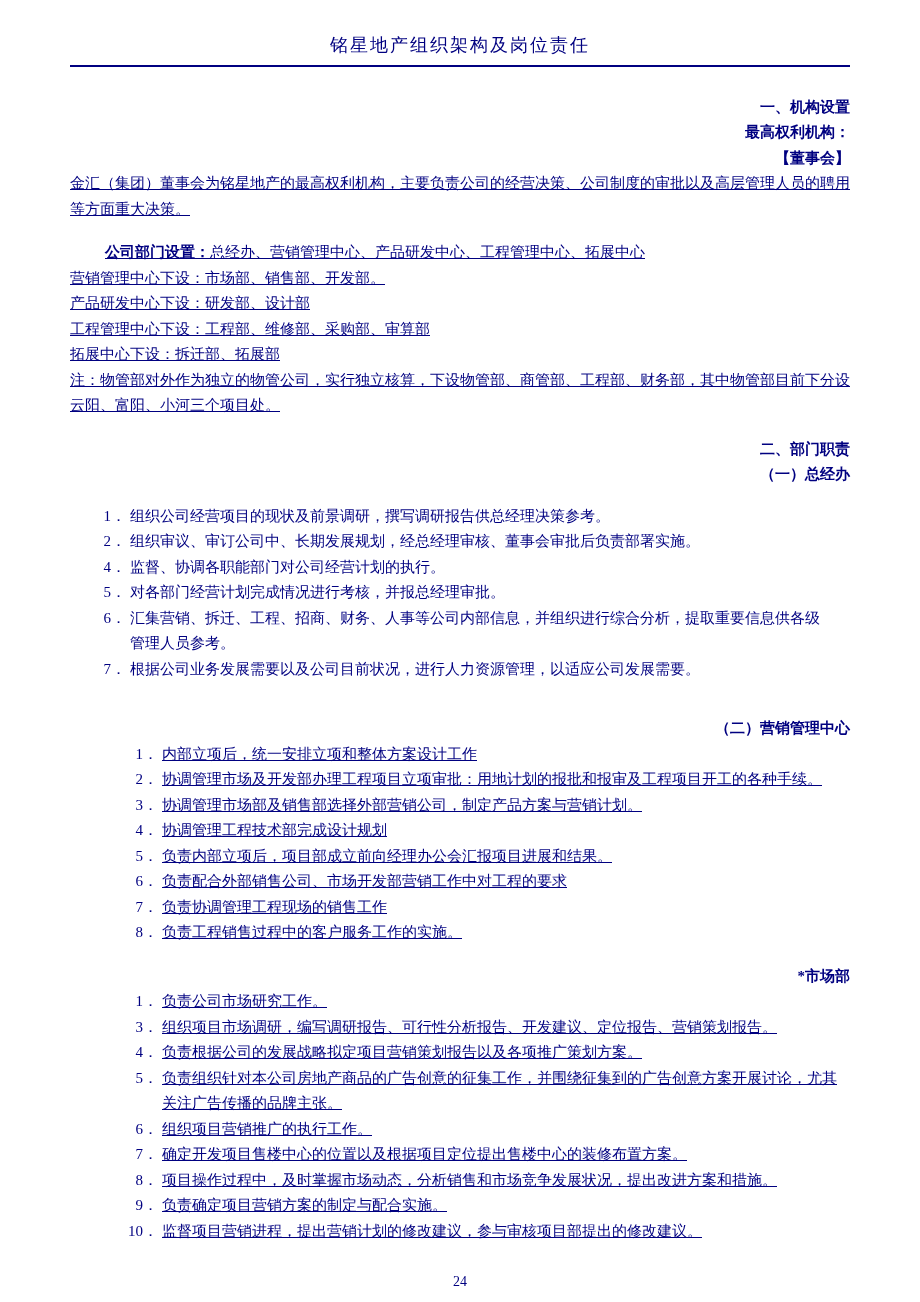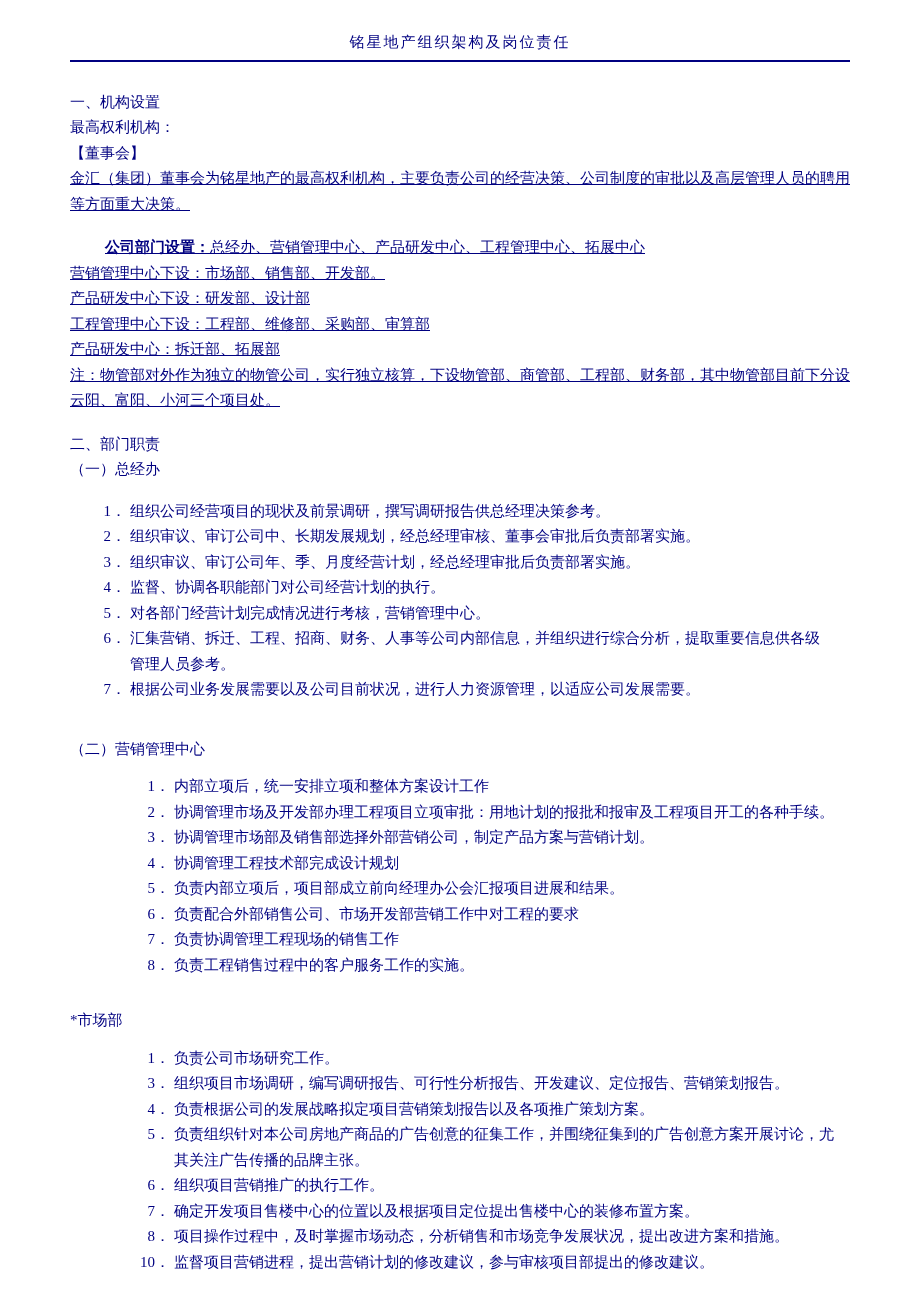--- a/index.html
+++ b/index.html
@@ -12,28 +12,28 @@
   .page {
     width: 920px;
     padding: 30px 70px 40px 70px;
     box-sizing: border-box;
     color: #000080;
     font-size: 15px;
     line-height: 1.7;
   }
   .header-title {
     text-align: center;
-    font-size: 15px;
+    font-size: 18px;
     letter-spacing: 2px;
     padding-bottom: 4px;
     border-bottom: 2px solid #000080;
     margin-bottom: 28px;
   }
   .bold { font-weight: bold; margin-left: 35px; }
-  .sect-h { font-weight: normal; }
+  .sect-h { font-weight: bold; text-align: right; }
   .underline { text-decoration: underline; }
   p { margin: 0; }
   .para { margin: 0; text-decoration: underline; }
   ol.num-list {
     list-style: none;
     padding-left: 44px;
     margin: 16px;
   }
   ol.num-list > li {
     position: relative;
@@ -42,21 +42,22 @@
   ol.num-list > li::before {
     content: attr(data-num) "．";
     position: absolute;
     left: -34px;
     width: 30px;
     text-align: right;
   }
   ol.sub-list {
     list-style: none;
     padding-left: 92px;
-    margin: 12px;
+    margin: 0;
+    text-decoration: underline;
   }
   ol.sub-list > li {
     position: relative;
   }
   ol.sub-list > li::before {
     content: attr(data-num) "．";
     position: absolute;
     left: -34px;
     width: 30px;
     text-align: right;
@@ -80,33 +81,32 @@
   <p class="para">金汇（集团）董事会为铭星地产的最高权利机构，主要负责公司的经营决策、公司制度的审批以及高层管理人员的聘用等方面重大决策。</p>
 
   <div class="gap"></div>
 
   <p class="para">
     <span class="bold underline">公司部门设置：</span><span class="underline">总经办、营销管理中心、产品研发中心、工程管理中心、拓展中心</span>
   </p>
   <p class="para">营销管理中心下设：市场部、销售部、开发部。</p>
   <p class="para">产品研发中心下设：研发部、设计部</p>
   <p class="para">工程管理中心下设：工程部、维修部、采购部、审算部</p>
-  <p class="para">产品研发中心：拆迁部、拓展部</p>
+  <p class="para">拓展中心下设：拆迁部、拓展部</p>
   <p class="para">注：物管部对外作为独立的物管公司，实行独立核算，下设物管部、商管部、工程部、财务部，其中物管部目前下分设云阳、富阳、小河三个项目处。</p>
 
   <div class="gap"></div>
 
   <p class="sect-h">二、部门职责</p>
   <p class="sect-h">（一）总经办</p>
   <ol class="num-list" id="list-s1">
       <li data-num="1">组织公司经营项目的现状及前景调研，撰写调研报告供总经理决策参考。</li>
       <li data-num="2">组织审议、审订公司中、长期发展规划，经总经理审核、董事会审批后负责部署实施。</li>
-      <li data-num="3">组织审议、审订公司年、季、月度经营计划，经总经理审批后负责部署实施。</li>
       <li data-num="4">监督、协调各职能部门对公司经营计划的执行。</li>
-      <li data-num="5">对各部门经营计划完成情况进行考核，营销管理中心。</li>
+      <li data-num="5">对各部门经营计划完成情况进行考核，并报总经理审批。</li>
       <li data-num="6">汇集营销、拆迁、工程、招商、财务、人事等公司内部信息，并组织进行综合分析，提取重要信息供各级管理人员参考。</li>
       <li data-num="7">根据公司业务发展需要以及公司目前状况，进行人力资源管理，以适应公司发展需要。</li>
     </ol>
 
   <div class="gap"></div>
 
   <p class="sect-h">（二）营销管理中心</p>
   <ol class="sub-list" id="list-s2">
       <li data-num="1">内部立项后，统一安排立项和整体方案设计工作</li>
       <li data-num="2">协调管理市场及开发部办理工程项目立项审批：用地计划的报批和报审及工程项目开工的各种手续。</li>
@@ -122,17 +122,18 @@
 
   <p class="sect-h">*市场部</p>
   <ol class="sub-list" id="list-s3">
       <li data-num="1">负责公司市场研究工作。</li>
       <li data-num="3">组织项目市场调研，编写调研报告、可行性分析报告、开发建议、定位报告、营销策划报告。</li>
       <li data-num="4">负责根据公司的发展战略拟定项目营销策划报告以及各项推广策划方案。</li>
       <li data-num="5">负责组织针对本公司房地产商品的广告创意的征集工作，并围绕征集到的广告创意方案开展讨论，尤其关注广告传播的品牌主张。</li>
       <li data-num="6">组织项目营销推广的执行工作。</li>
       <li data-num="7">确定开发项目售楼中心的位置以及根据项目定位提出售楼中心的装修布置方案。</li>
       <li data-num="8">项目操作过程中，及时掌握市场动态，分析销售和市场竞争发展状况，提出改进方案和措施。</li>
+      <li data-num="9">负责确定项目营销方案的制定与配合实施。</li>
       <li data-num="10">监督项目营销进程，提出营销计划的修改建议，参与审核项目部提出的修改建议。</li>
     </ol>
 
   <div class="page-num">24</div>
 </div>
 
 </body></html>

